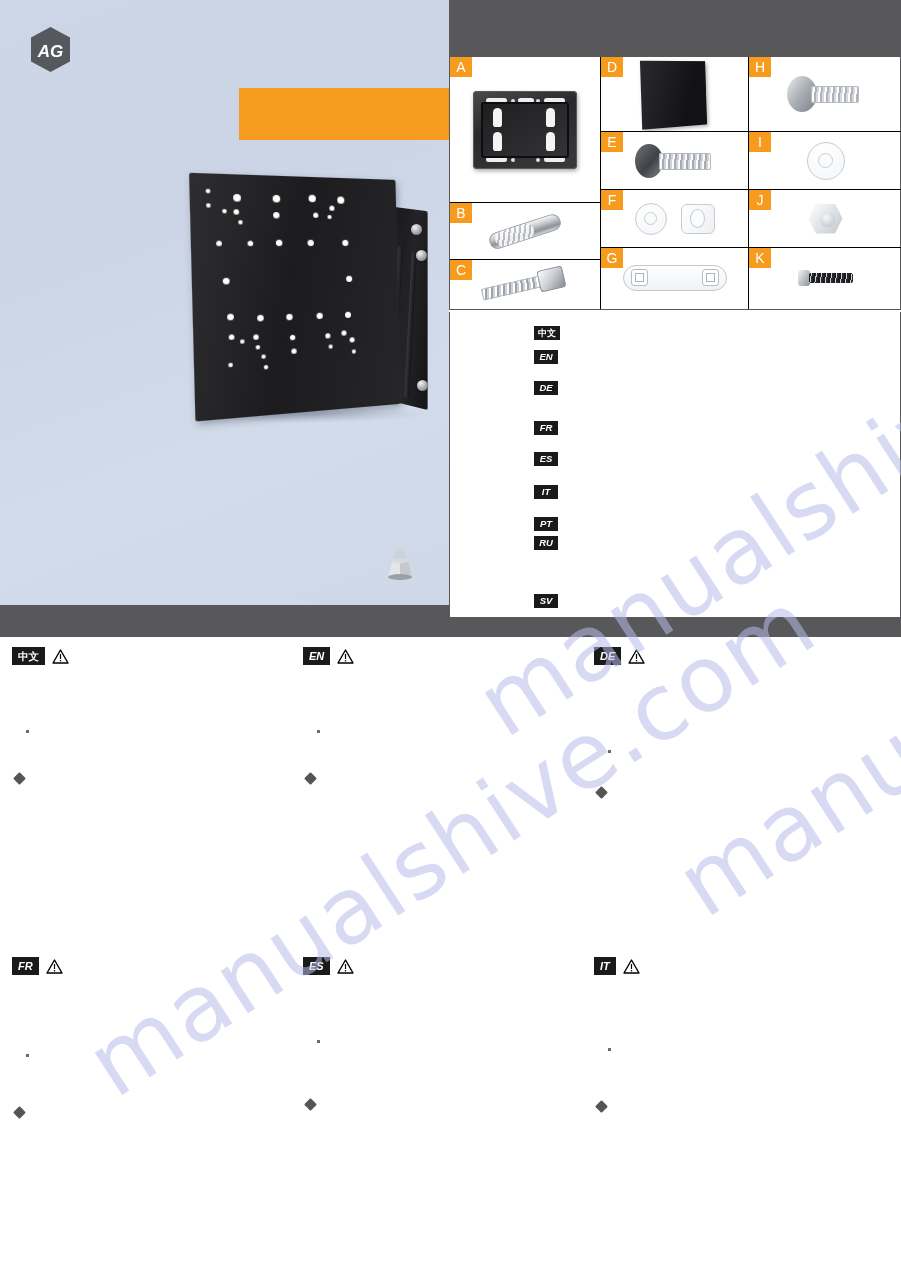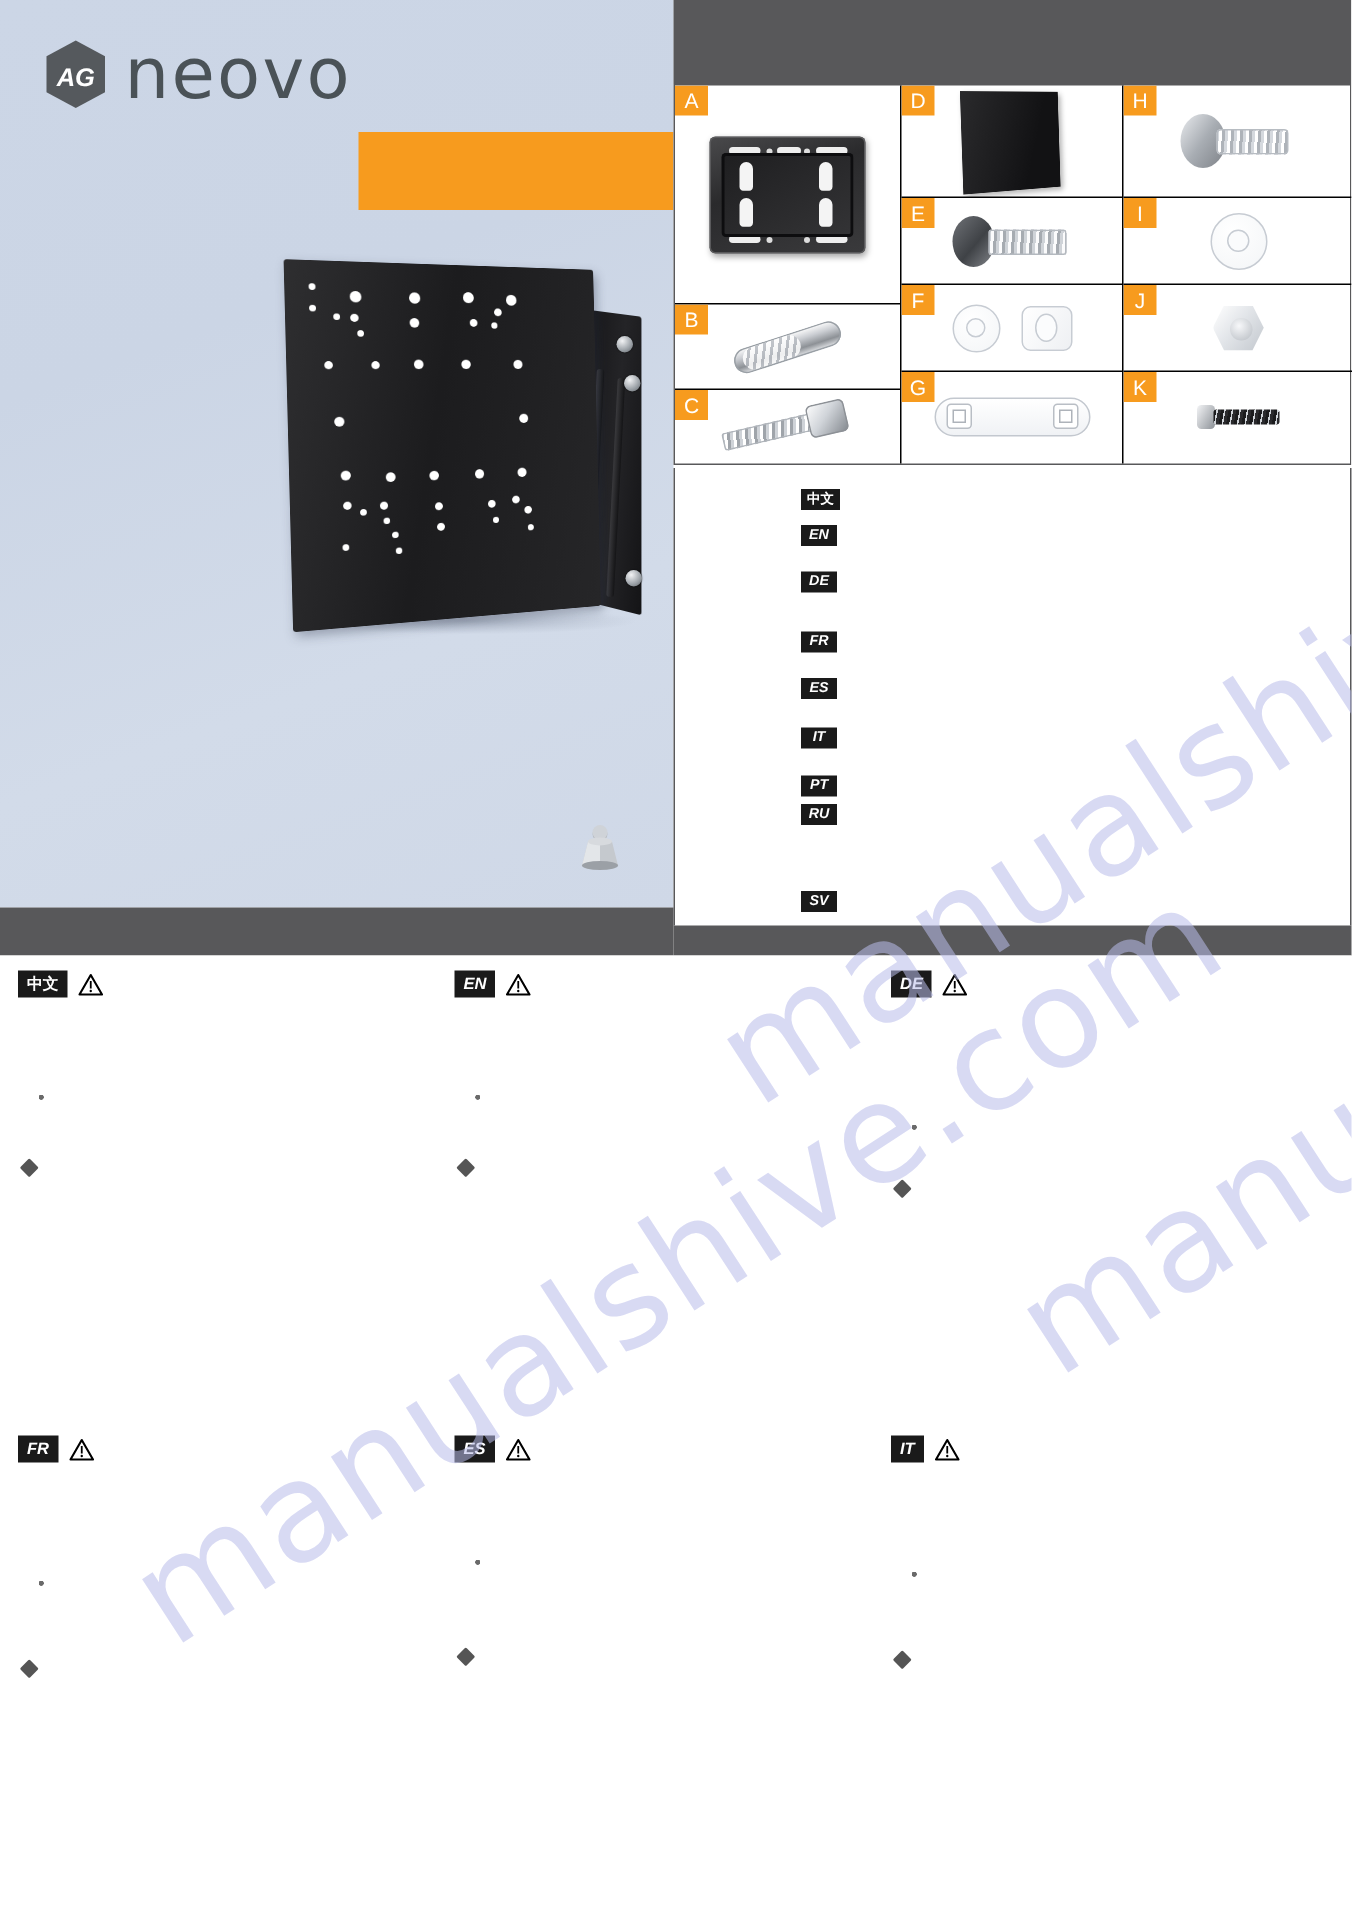--- a/index.html
+++ b/index.html
@@ -271,21 +271,20 @@
 
   <div class="hero">
 
     <div class="logo">
       <div class="logo-shield">
         <svg viewBox="0 0 45 47" width="45" height="47" aria-hidden="true">
           <polygon points="22.5,1 42,11.5 42,35.5 22.5,46 3,35.5 3,11.5" fill="#55595d"></polygon>
           <text x="22.5" y="31" text-anchor="middle" font-family="Liberation Sans, sans-serif" font-size="17" font-weight="bold" font-style="italic" fill="#ffffff">AG</text>
         </svg>
       </div>
-      <div class="logo-word">neovo</div>
     </div>
 
     <div class="orange-banner">
       <span class="banner-text"></span>
     </div>
 
     <div class="hero-shadow"></div>
 
     <div class="product">
       <div class="pp-edge"></div>

